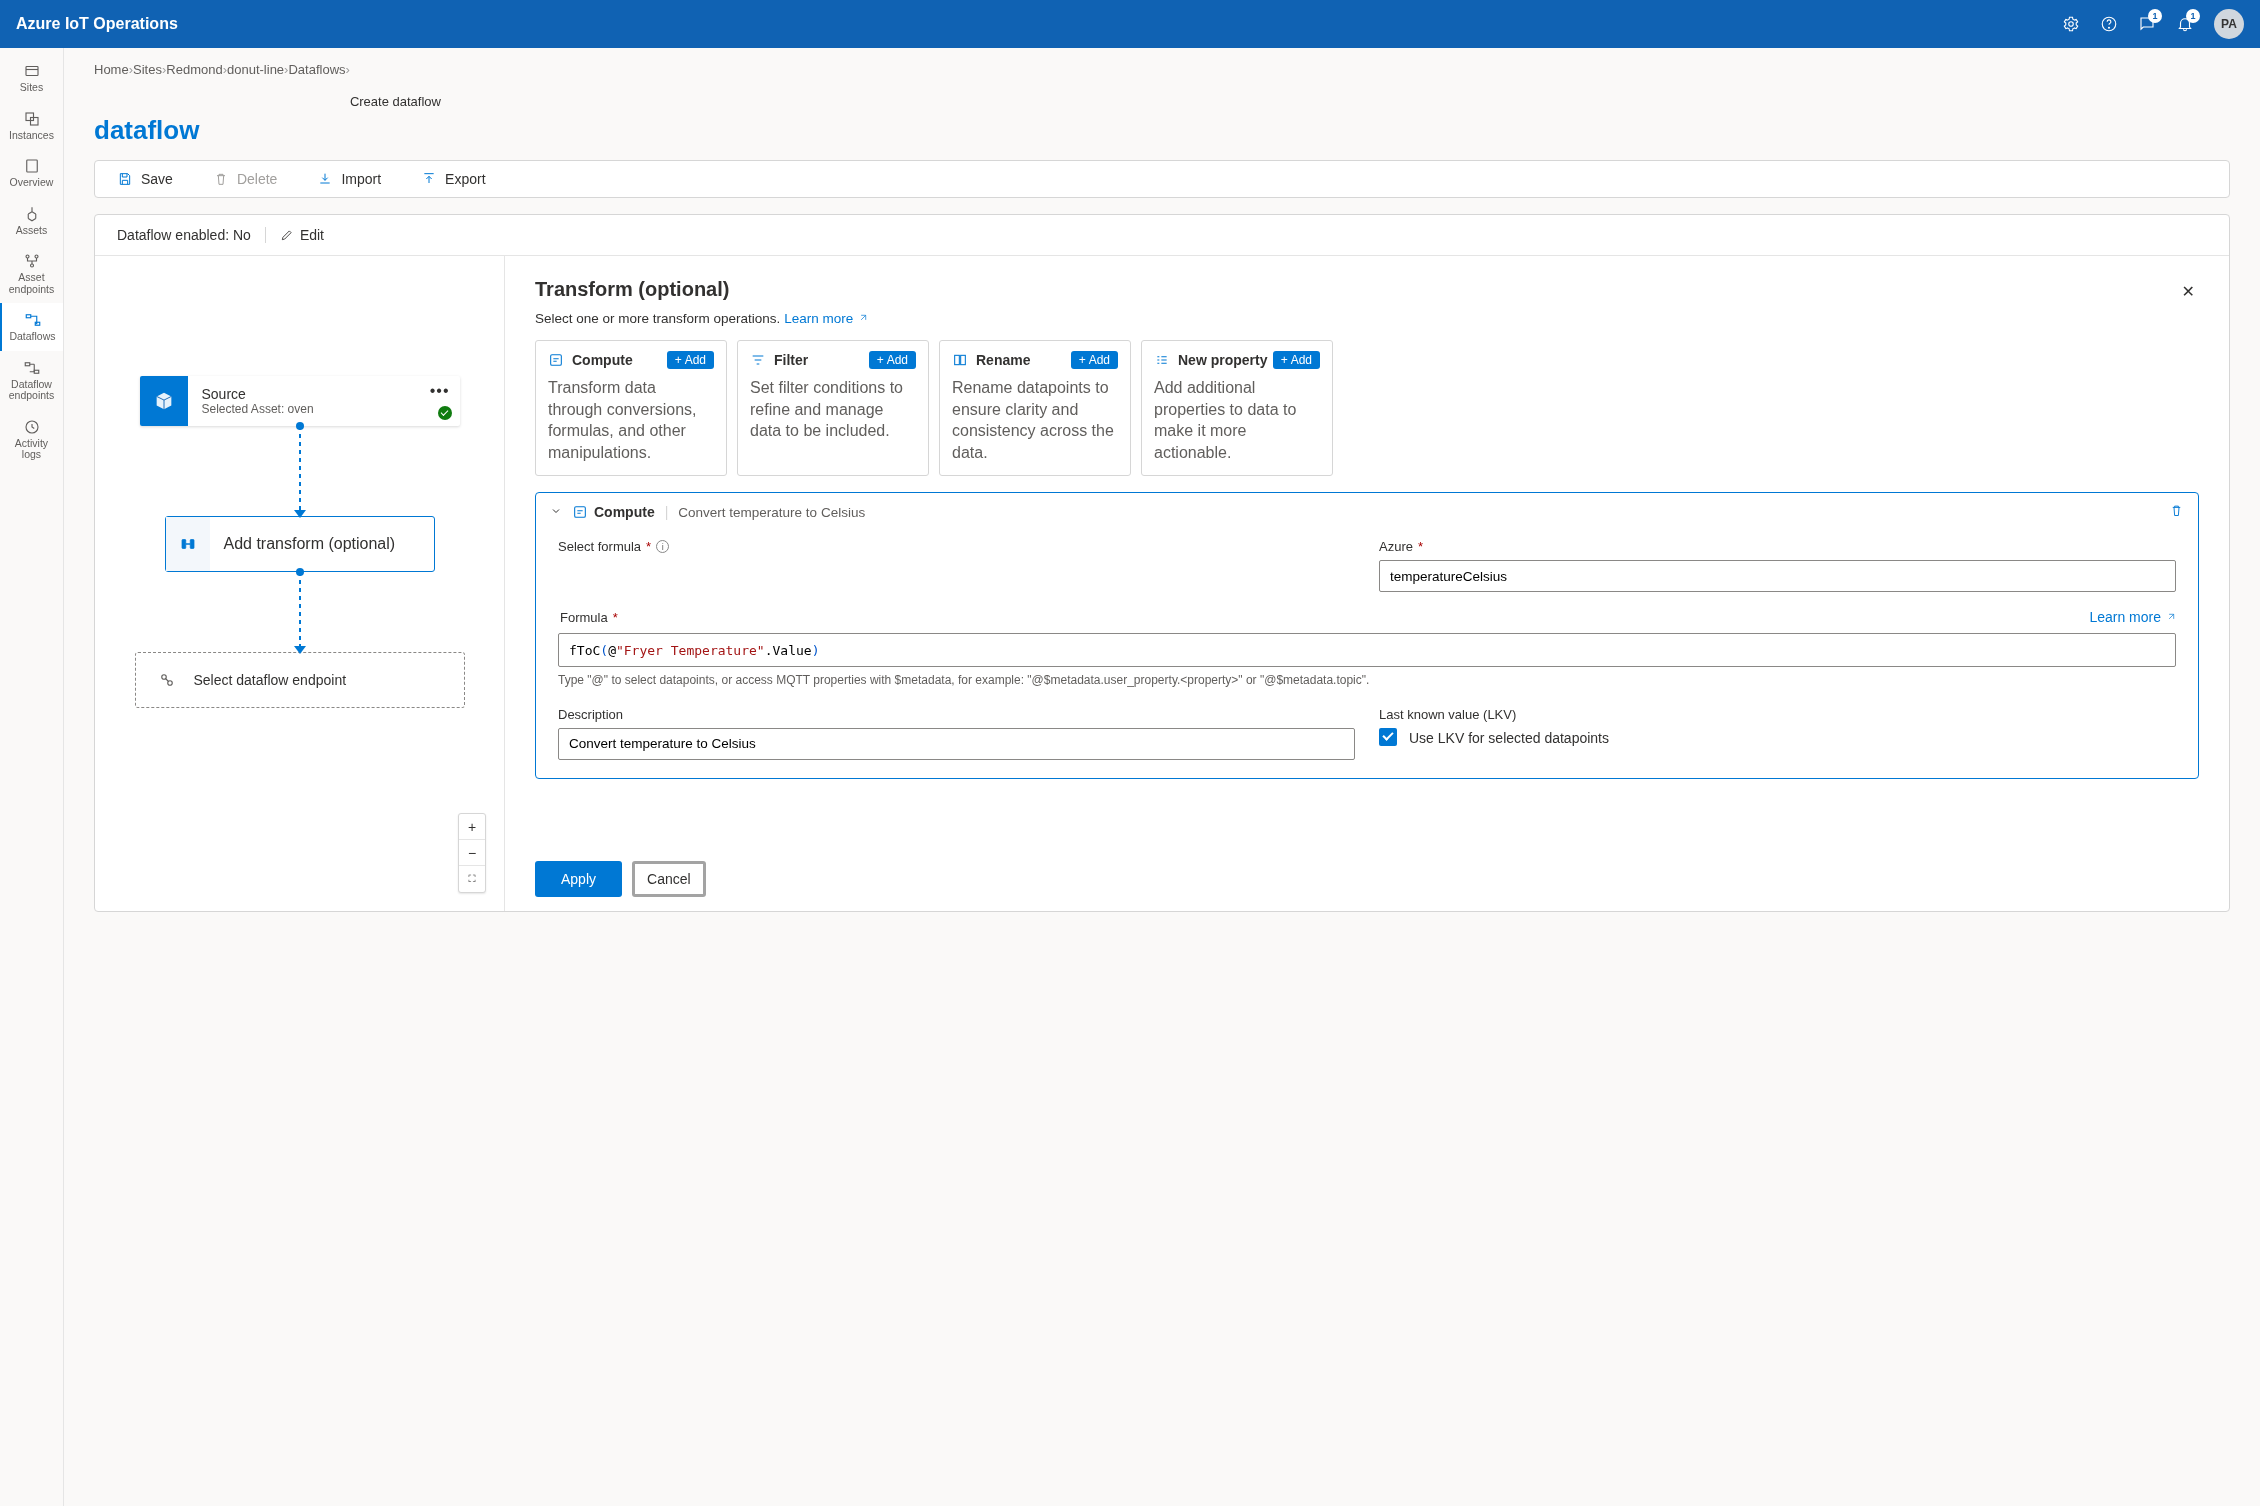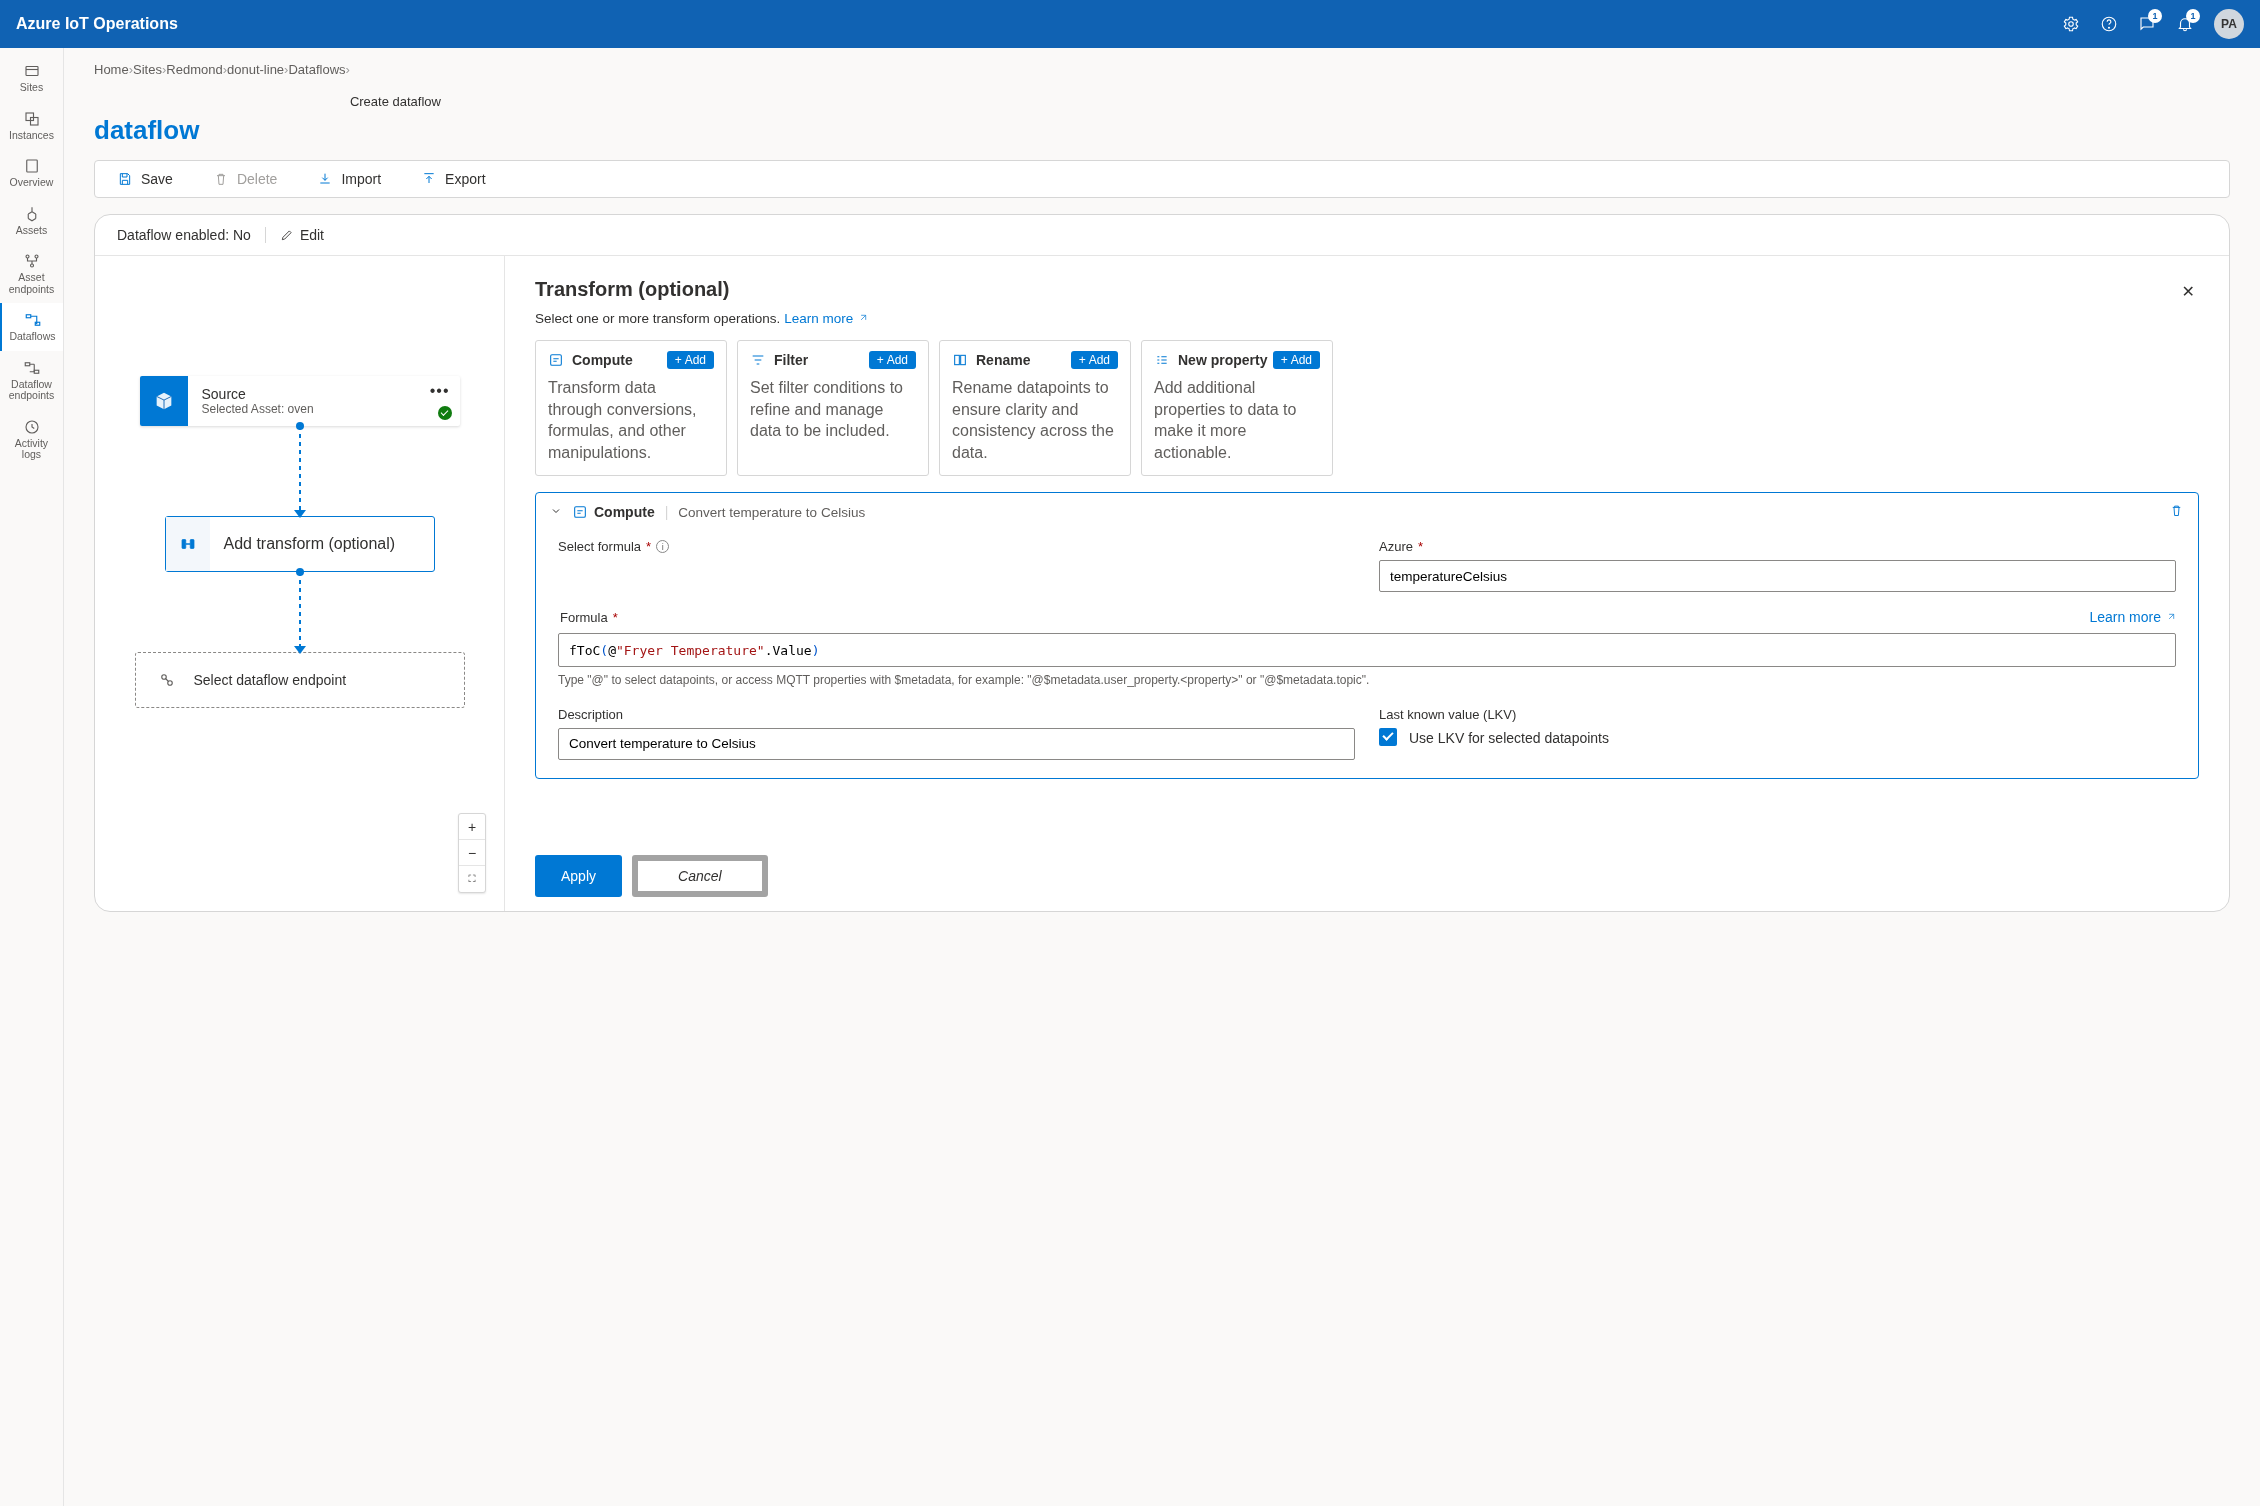--- a/index.html
+++ b/index.html
@@ -42,21 +42,21 @@
   .breadcrumb span.current { color:var(--text); font-weight:400;margin-top:32px; }
   .pg-title { font-size:26px; font-weight:600; color:var(--azure-blue); margin:0 0 14px 0; }
   
   .toolbar { border:1px solid var(--border); background:#fff; border-radius:4px; padding:10px 22px; display:flex; gap:40px; align-items:center; }
   .tool-btn { display:flex; align-items:center; gap:8px; font-size:14px; cursor:pointer; color:var(--text); }
   .tool-btn.disabled { color:#a19f9d; cursor:default; }
   .tool-btn svg { width:16px; height:16px; stroke:currentColor; fill:none; stroke-width:1.5; }
   .tool-btn.save svg { stroke:var(--azure-blue); }
   .tool-btn.import svg, .tool-btn.export svg { stroke:var(--azure-blue); }
   
-  .canvas-card { margin-top:16px; border:1px solid var(--border); border-radius:16px; background:#fff; }
+  .canvas-card { margin-top:16px; border:1px solid var(--border); border-radius:4px; background:#fff; }
   .canvas-top { padding:12px 22px; display:flex; align-items:center; gap:14px; font-size:14px; border-bottom:1px solid var(--border-light); }
   .edit-link { display:flex; align-items:center; gap:6px; cursor:pointer; border-left:1px solid var(--border); padding-left:14px; }
   .edit-link svg { width:14px; height:14px; stroke:var(--text); fill:none; stroke-width:1.5; }
   .canvas-body { display:flex; height:655px; }
   .canvas-left { width:410px; border-right:1px solid var(--border-light); position:relative; padding-top:120px; }
   .canvas-right { flex:1; display:flex; flex-direction:column; position:relative; }
   
   .flow-col { display:flex; flex-direction:column; align-items:center; }
   .node-source { display:flex; border-radius:2px; box-shadow:0 1px 3px rgba(0,0,0,0.15); background:#fff; width:320px; position:relative; }
   .node-source .blue-sq { width:48px; background:var(--azure-blue); display:flex; align-items:center; justify-content:center; border-radius:2px 0 0 2px; }
@@ -125,21 +125,21 @@
   .formula-box .str { color:#a31515; }
   .formula-box .prop { color:#000; }
   .formula-box .paren { color:#0055cc; }
   .hint { font-size:12px; color:var(--text-muted); margin-top:5px; line-height:1.35; }
   .check-row { display:flex; align-items:flex-end; gap:12px; margin-top:28px; }
   .chk { width:18px; height:18px; background:var(--azure-blue); border-radius:2px; display:flex; align-items:center; justify-content:center; cursor:pointer; }
   .chk::after { content:""; width:8px; height:4px; border-left:2px solid #fff; border-bottom:2px solid #fff; transform:rotate(-45deg); margin-top:-3px; }
   
   .panel-footer { padding:14px 30px; display:flex; gap:10px; }
   .btn-primary { background:var(--azure-blue); color:#fff; border:none; border-radius:3px; padding:7px 26px; font-size:14px; cursor:pointer; }
-  .btn-secondary { background:#fff; color:var(--text); border:6px solid #a3a3a3; border-radius:3px; padding:7px 40px; font-size:14px; cursor:pointer;font-style:italic; }
+  .btn-secondary { background:#fff; color:var(--text); border:3px solid #a3a3a3; border-radius:3px; padding:7px 12px; font-size:14px; cursor:pointer; }
 </style>
 </head>
 <body>
 
 <div class="top-header">
   <div class="title">Azure IoT Operations</div>
   <div class="right">
     <div class="hdr-ico">
       <svg viewBox="0 0 24 24">
           <circle cx="12" cy="12" r="3"></circle>

